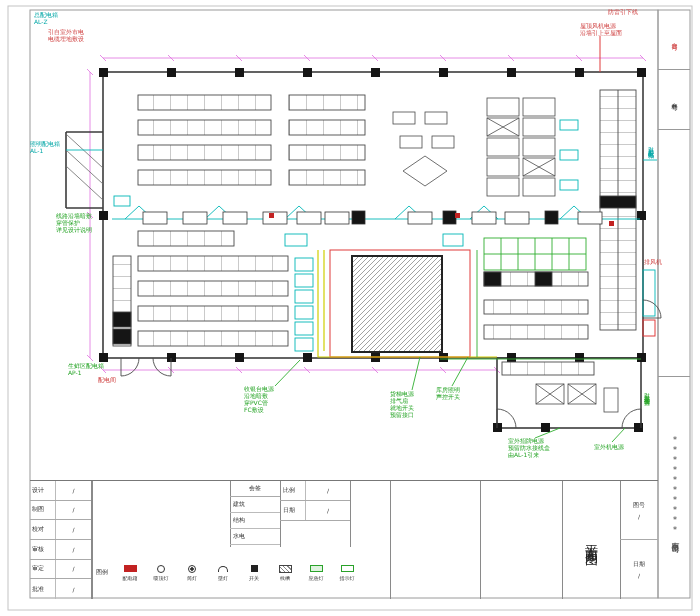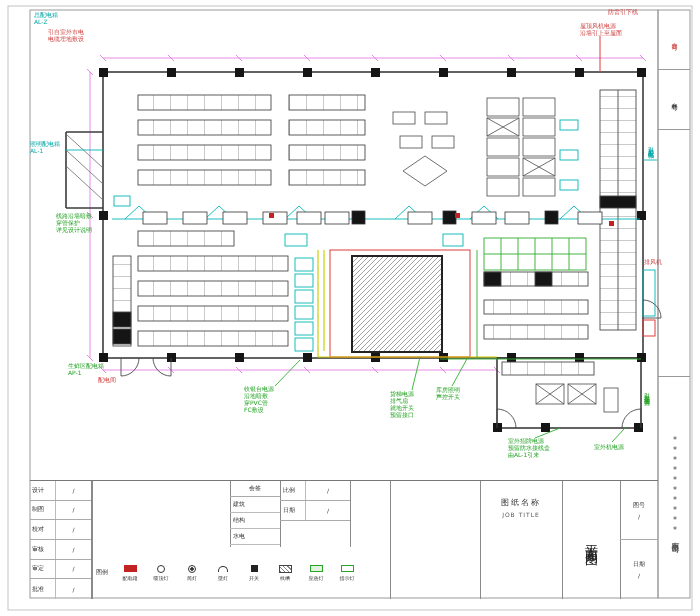--- a/index.html
+++ b/index.html
@@ -413,24 +413,20 @@
           <span class="ll">应急灯</span>
         </div>
       <div class="li">
           <div class="sym">
             <div class="sh-rect-green2"></div>
           </div>
           <span class="ll">指示灯</span>
         </div>
     </div>
 
-    <div class="tb-name">
-      <div class="nm1">图纸名称</div>
-      <div class="nm2">JOB TITLE</div>
-    </div>
 
     <div class="tb-title">
       <span class="tt vert">平面布局图</span>
     </div>
 
     <div class="tb-sn">
       <div class="snc">
           <span>图号</span>
           <span>/</span>
         </div>

